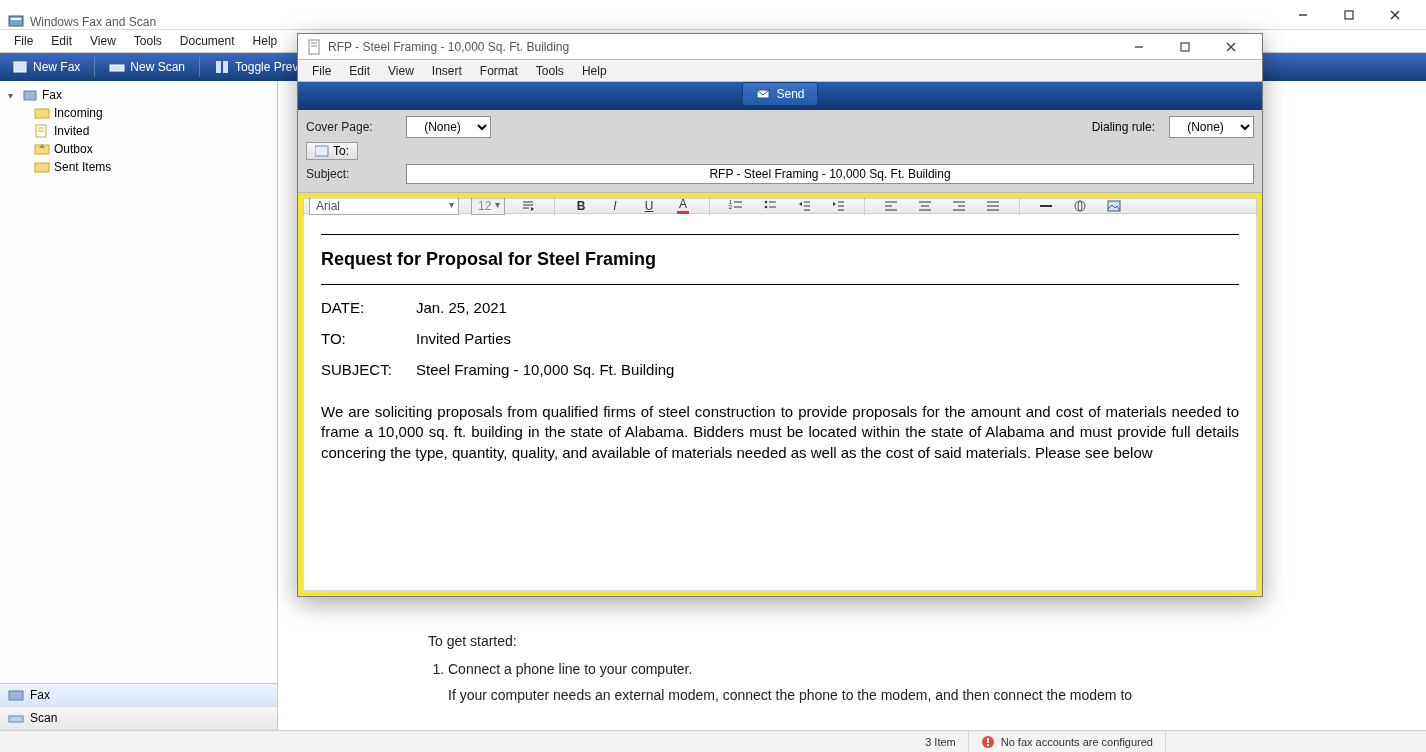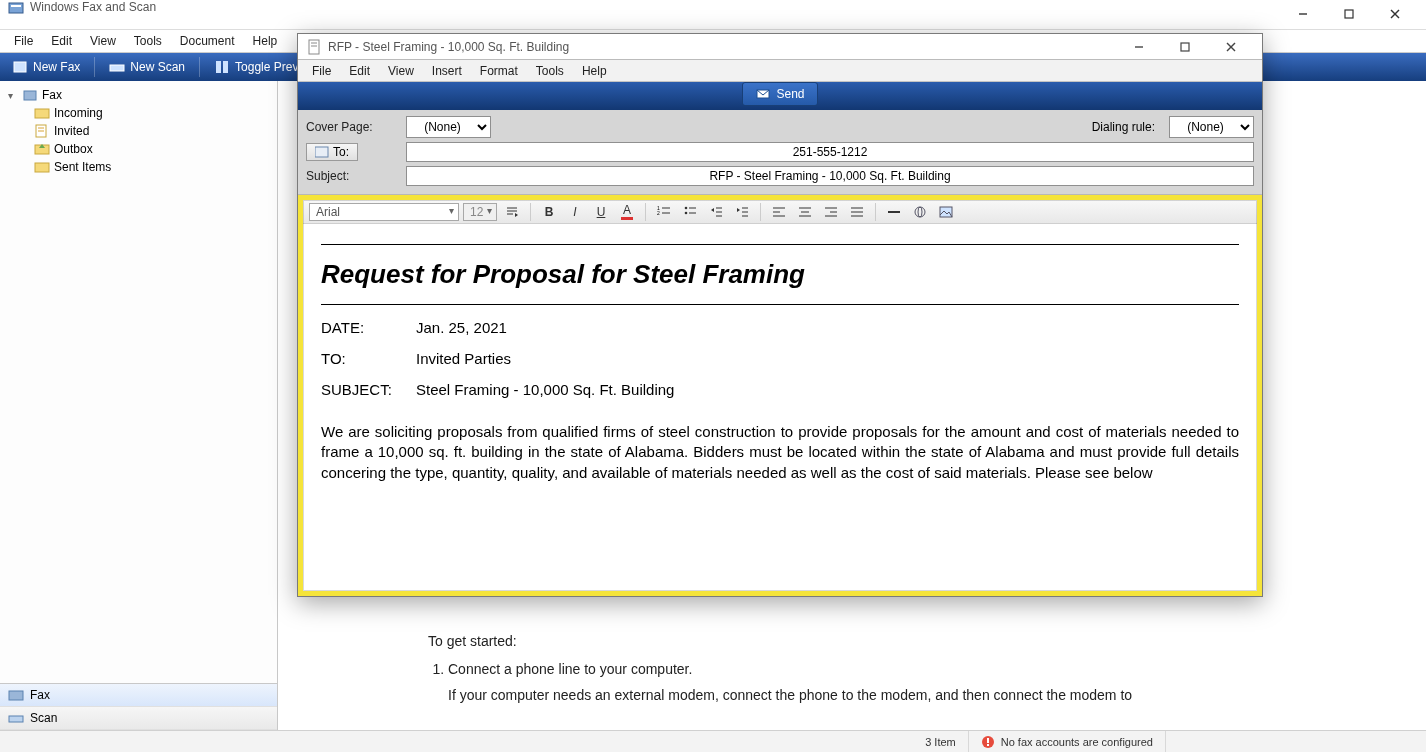--- a/index.html
+++ b/index.html
@@ -1,21 +1,21 @@
 <!DOCTYPE html>
 <html><head>
 <meta charset="utf-8">
 <style>
 * { box-sizing: border-box; margin: 0; padding: 0; }
 body { font-family: "Segoe UI", Tahoma, sans-serif; font-size: 12px; background: #fff; width: 1426px; height: 752px; overflow: hidden; position: relative; }
 
 
 .parent-window { position: absolute; inset: 0; background: #fff; display: flex; flex-direction: column; }
 
-.titlebar { height: 30px; background: #fff; display: flex; align-items: flex-start; padding: 0 8px; border-bottom: 1px solid #ddd; }
+.titlebar { height: 30px; background: #fff; display: flex; align-items: flex-end; padding: 0 8px; border-bottom: 1px solid #ddd; }
 .titlebar .app-icon { width: 16px; height: 16px; margin-right: 6px; display:inline-flex; align-items:center; justify-content:center; }
 .titlebar .title { color: #555; font-size: 12px; flex: 1; }
 .win-controls { display: flex; gap: 0; }
 .win-controls .wc { width: 46px; height: 28px; display: flex; align-items: center; justify-content: center; color: #333; }
 
 .menubar { height: 23px; background: #fff; display: flex; align-items: center; padding: 0 6px; gap: 2px; border-bottom: 1px solid #ccc; }
 .menubar .mi { padding: 3px 8px; color: #222; cursor: default; }
 
 .toolbar-blue { height: 28px; background: linear-gradient(#3a6cbf, #163e7e); display: flex; align-items: center; padding: 0 4px; gap: 4px; color: #fff; }
 .tbtn { display: flex; align-items: center; gap: 5px; padding: 3px 8px; border-radius: 3px; cursor: default; }
@@ -62,30 +62,30 @@
 .compose .flabel { width: 92px; color: #222; }
 .compose .fctrl { flex: 1; }
 .compose select, .compose input[type=text] { font: inherit; padding: 2px 4px; border: 1px solid #8f8f8f; background: #fff; width: 100%; text-align: center; }
 .compose select.small { width: 85px; }
 .to-btn { background: linear-gradient(#f6f6f6,#e0e0e0); border:1px solid #9a9a9a; padding:1px 8px; display:flex; align-items:center; gap:4px; font-size:12px; cursor:default; }
 
 
 .editor-wrap { position: relative; flex: 1; min-height: 0; padding: 4px; }
 .highlight { position:absolute; inset:0; border:5px solid #f5e43a; pointer-events:none; z-index: 5; box-shadow: 0 0 0 1px rgba(0,0,0,0.15) inset; }
 .editor { position: relative; height: 100%; background: #fff; border:1px solid #bfbfbf; display:flex; flex-direction:column; }
-.fmt-toolbar { height: 24px; background: linear-gradient(#f8f8f8,#e8e8e8); border-bottom:1px solid #cfcfcf; display:flex; align-items:center; padding: 0 6px; gap:4px; }
+.fmt-toolbar { height: 16px; background: linear-gradient(#f8f8f8,#e8e8e8); border-bottom:1px solid #cfcfcf; display:flex; align-items:center; padding: 0 6px; gap:12px; }
 .fmt-toolbar .fsel { border:1px solid #a8a8a8; background:#fff; padding:1px 18px 1px 6px; font-size:12px; color:#555; position:relative; }
 .fmt-toolbar .fsel.disabled { background:#f0f0f0; color:#888; }
 .fmt-toolbar .fsel::after { content:"▾"; position:absolute; right:4px; top:1px; font-size:10px; color:#666; }
 .fmt-toolbar .fbtn { width:22px; height:22px; display:flex; align-items:center; justify-content:center; color:#333; border-radius:2px; cursor:default; }
 .fmt-toolbar .vline { width:1px; height:18px; background:#ccc; margin:0 3px; }
 
 .doc { flex:1; overflow-y:auto; padding: 10px 18px 12px 18px; font-family: Arial, sans-serif; font-size: 15px; color:#000; }
 .doc hr { border:none; border-top:1px solid #000; margin: 10px 0 14px 0; }
-.doc h1 { font-size: 26px; font-weight: bold; margin: 8px 0 14px 0; font-style: italic; }
+.doc h1 { font-size: 18px; font-weight: bold; margin: 8px 0 14px 0; }
 .doc .row { display:flex; margin-bottom: 14px; }
 .doc .k { width: 95px; }
 .doc p.body { text-align: justify; line-height: 1.35; margin-top: 24px; }
 
 
 svg { display:block; }
 </style>
 </head>
 <body>
 
@@ -408,21 +408,20 @@
       <div style="width:92px">
         <button type="button" class="to-btn">
           <span>
               <svg width="14" height="12">
                 <rect x="0" y="1" width="13" height="10" fill="#e8eef6" stroke="#6a87ad"></rect>
               </svg>
             </span>
           <span>To:</span>
         </button>
       </div>
-      <div class="fctrl"><input type="text" value="251-555-1212" style=""></div>
     </div>
     <div class="frow" style="margin-bottom:0">
       <span class="flabel">Subject:</span>
       <div class="fctrl"><input type="text" value="RFP - Steel Framing - 10,000 Sq. Ft. Building" style=""></div>
     </div>
   </div>
 
   <div class="editor-wrap">
     <div class="highlight"></div>
     <div class="editor">

